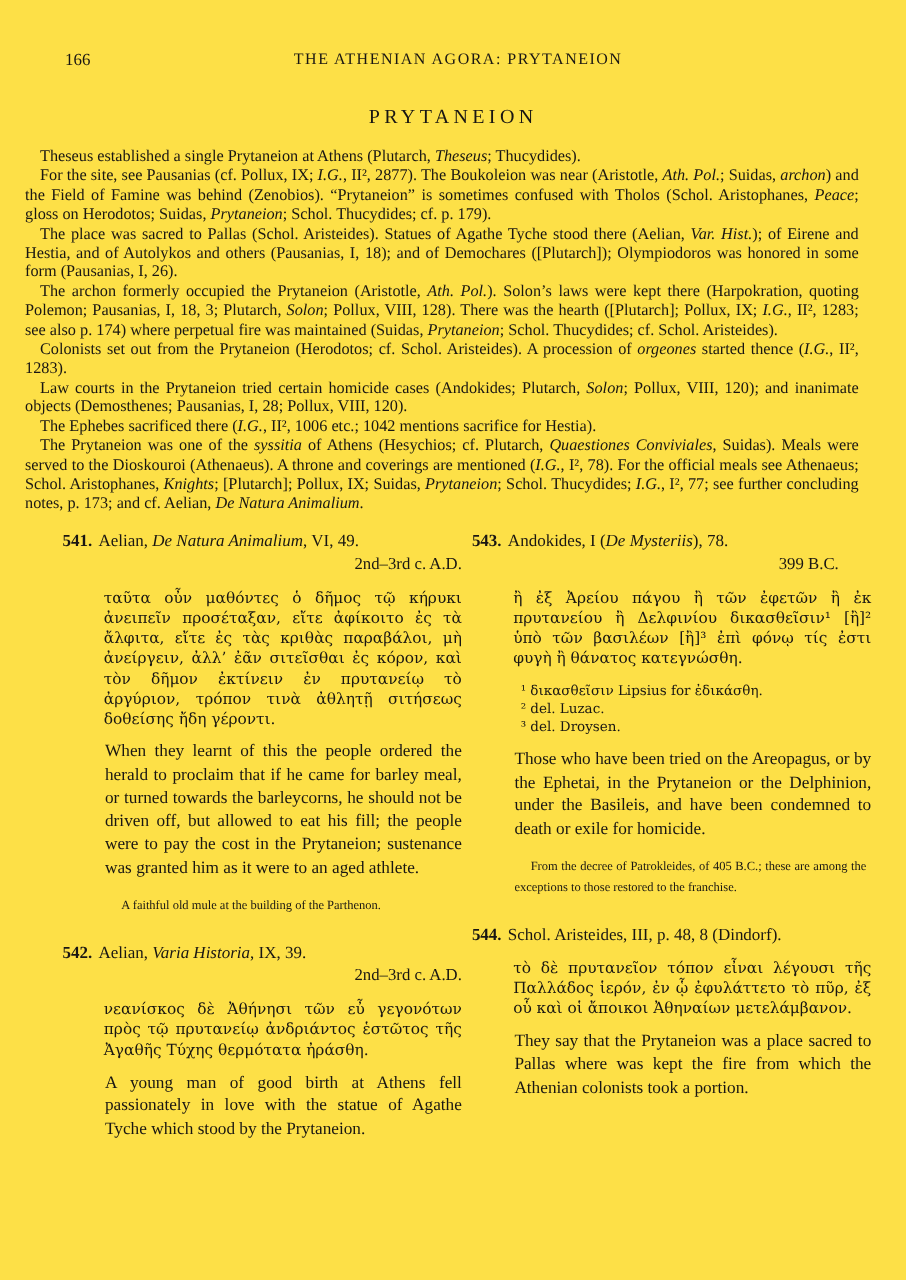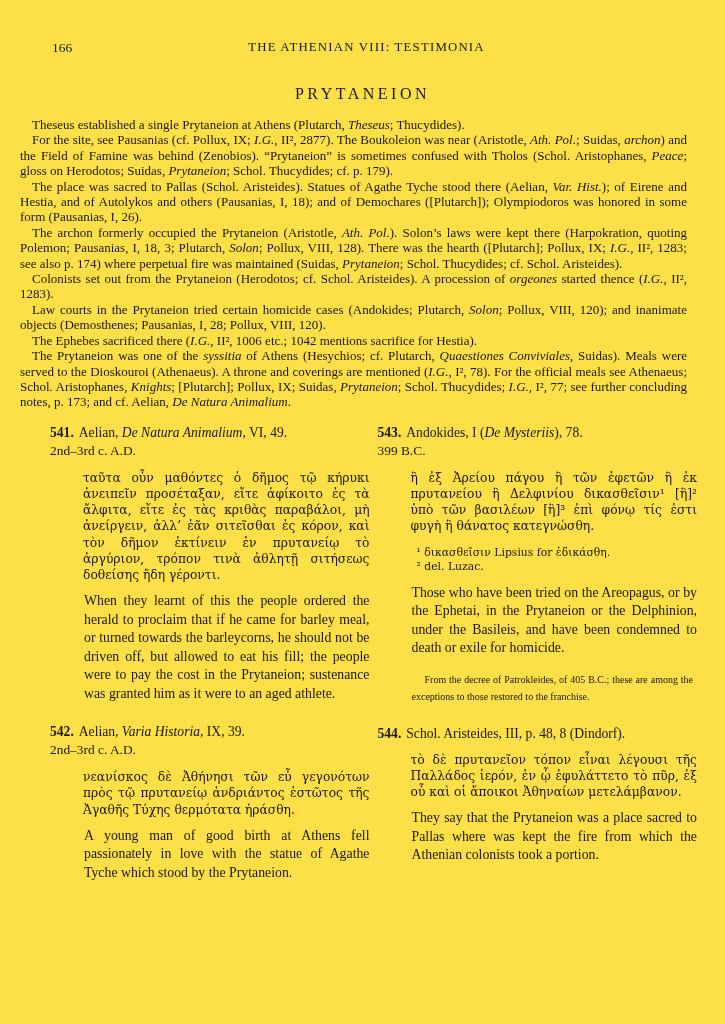--- a/index.html
+++ b/index.html
@@ -28,21 +28,21 @@
 
   .columns{
     display:grid;grid-template-columns:1fr 1fr;column-gap:8px;
     margin:14px 28px 0 50px;
   }
 
   .entry{margin:0;}
   .entry + .entry{margin-top:20px;}
   .entry-head{margin:0;font-size:13.6px;line-height:17px;}
   .entry-num{font-weight:bold;margin-right:5px;}
-  .entry-date{margin:1px 0 0 0;font-size:13.4px;line-height:18px;}
+  .entry-date{margin:1px 0 0 0;text-align:right;font-size:13.4px;line-height:18px;}
   .entry-543 .entry-date{padding-right:26px;}
 
   .greek{
     margin:10px 0 0 33px;
     font-family:"DejaVu Serif","DejaVu Sans",serif;
     font-size:12.3px;line-height:16.2px;text-align:justify;
   }
   .translation{
     margin:9px 0 0 34px;
     font-size:13.8px;line-height:18.5px;text-align:justify;
@@ -58,21 +58,21 @@
   }
   .footnotes div{margin:0;}
 </style>
 </head>
 <body>
 
 <div class="page">
 
   <div class="header">
     <span class="page-num">166</span>
-    <div class="running-title">THE ATHENIAN VIII: TESTIMONIA</div>
+    <div class="running-title">THE ATHENIAN AGORA: PRYTANEION</div>
   </div>
 
   <h1 class="section-title">PRYTANEION</h1>
 
   <div class="intro">
     <p><span>Theseus established a single Prytaneion at Athens (Plutarch, </span><i>Theseus</i><span>; Thucydides).</span></p>
     <p><span>For the site, see Pausanias (cf. Pollux, IX; </span><i>I.G.</i><span>, II², 2877). The Boukoleion was near (Aristotle, </span><i>Ath. Pol.</i><span>; Suidas, </span><i>archon</i><span>) and the Field of Famine was behind (Zenobios). “Prytaneion” is sometimes confused with Tholos (Schol. Aristophanes, </span><i>Peace</i><span>; gloss on Herodotos; Suidas, </span><i>Prytaneion</i><span>; Schol. Thucydides; cf. p. 179).</span></p>
     <p><span>The place was sacred to Pallas (Schol. Aristeides). Statues of Agathe Tyche stood there (Aelian, </span><i>Var. Hist.</i><span>); of Eirene and Hestia, and of Autolykos and others (Pausanias, I, 18); and of Demochares ([Plutarch]); Olympiodoros was honored in some form (Pausanias, I, 26).</span></p>
     <p><span>The archon formerly occupied the Prytaneion (Aristotle, </span><i>Ath. Pol.</i><span>). Solon’s laws were kept there (Harpokration, quoting Polemon; Pausanias, I, 18, 3; Plutarch, </span><i>Solon</i><span>; Pollux, VIII, 128). There was the hearth ([Plutarch]; Pollux, IX; </span><i>I.G.</i><span>, II², 1283; see also p. 174) where perpetual fire was maintained (Suidas, </span><i>Prytaneion</i><span>; Schol. Thucydides; cf. Schol. Aristeides).</span></p>
     <p><span>Colonists set out from the Prytaneion (Herodotos; cf. Schol. Aristeides). A procession of </span><i>orgeones</i><span> started thence (</span><i>I.G.</i><span>, II², 1283).</span></p>
@@ -83,40 +83,42 @@
 
   <div class="columns">
 
     <div class="col">
 
       <article class="entry entry-541">
         <p class="entry-head"><span class="entry-num">541.</span><span><span>Aelian, </span><i>De Natura Animalium</i><span>, VI, 49.</span></span></p>
         <p class="entry-date">2nd–3rd c. A.D.</p>
         <div class="greek">ταῦτα οὖν μαθόντες ὁ δῆμος τῷ κήρυκι ἀνειπεῖν προσέταξαν, εἴτε ἀφίκοιτο ἐς τὰ ἄλφιτα, εἴτε ἐς τὰς κριθὰς παραβάλοι, μὴ ἀνείργειν, ἀλλ’ ἐᾶν σιτεῖσθαι ἐς κόρον, καὶ τὸν δῆμον ἐκτίνειν ἐν πρυτανείῳ τὸ ἀργύριον, τρόπον τινὰ ἀθλητῇ σιτήσεως δοθείσης ἤδη γέροντι.</div>
         <div class="translation">When they learnt of this the people ordered the herald to proclaim that if he came for barley meal, or turned towards the barleycorns, he should not be driven off, but allowed to eat his fill; the people were to pay the cost in the Prytaneion; sustenance was granted him as it were to an aged athlete.</div>
+        <div class="note">A faithful old mule at the building of the Parthenon.</div>
       </article>
 
       <article class="entry entry-542">
         <p class="entry-head"><span class="entry-num">542.</span><span><span>Aelian, </span><i>Varia Historia</i><span>, IX, 39.</span></span></p>
         <p class="entry-date">2nd–3rd c. A.D.</p>
         <div class="greek">νεανίσκος δὲ Ἀθήνησι τῶν εὖ γεγονότων πρὸς τῷ πρυτανείῳ ἀνδριάντος ἑστῶτος τῆς Ἀγαθῆς Τύχης θερμότατα ἠράσθη.</div>
         <div class="translation">A young man of good birth at Athens fell passionately in love with the statue of Agathe Tyche which stood by the Prytaneion.</div>
       </article>
 
     </div>
 
     <div class="col">
 
       <article class="entry entry-543">
         <p class="entry-head"><span class="entry-num">543.</span><span><span>Andokides, I (</span><i>De Mysteriis</i><span>), 78.</span></span></p>
         <p class="entry-date">399 B.C.</p>
         <div class="greek">ἢ ἐξ Ἀρείου πάγου ἢ τῶν ἐφετῶν ἢ ἐκ πρυτανείου ἢ Δελφινίου δικασθεῖσιν¹ [ἢ]² ὑπὸ τῶν βασιλέων [ἢ]³ ἐπὶ φόνῳ τίς ἐστι φυγὴ ἢ θάνατος κατεγνώσθη.</div>
         <div class="footnotes">
           <div>¹ δικασθεῖσιν Lipsius for ἐδικάσθη.</div>
           <div>² del. Luzac.</div>
+          <div>³ del. Droysen.</div>
         </div>
         <div class="translation">Those who have been tried on the Areopagus, or by the Ephetai, in the Prytaneion or the Delphinion, under the Basileis, and have been condemned to death or exile for homicide.</div>
         <div class="note">From the decree of Patrokleides, of 405 B.C.; these are among the exceptions to those restored to the franchise.</div>
       </article>
 
       <article class="entry entry-544">
         <p class="entry-head"><span class="entry-num">544.</span><span><span>Schol. Aristeides, III, p. 48, 8 (Dindorf).</span></span></p>
         <div class="greek">τὸ δὲ πρυτανεῖον τόπον εἶναι λέγουσι τῆς Παλλάδος ἱερόν, ἐν ᾧ ἐφυλάττετο τὸ πῦρ, ἐξ οὗ καὶ οἱ ἄποικοι Ἀθηναίων μετελάμβανον.</div>
         <div class="translation">They say that the Prytaneion was a place sacred to Pallas where was kept the fire from which the Athenian colonists took a portion.</div>
       </article>

